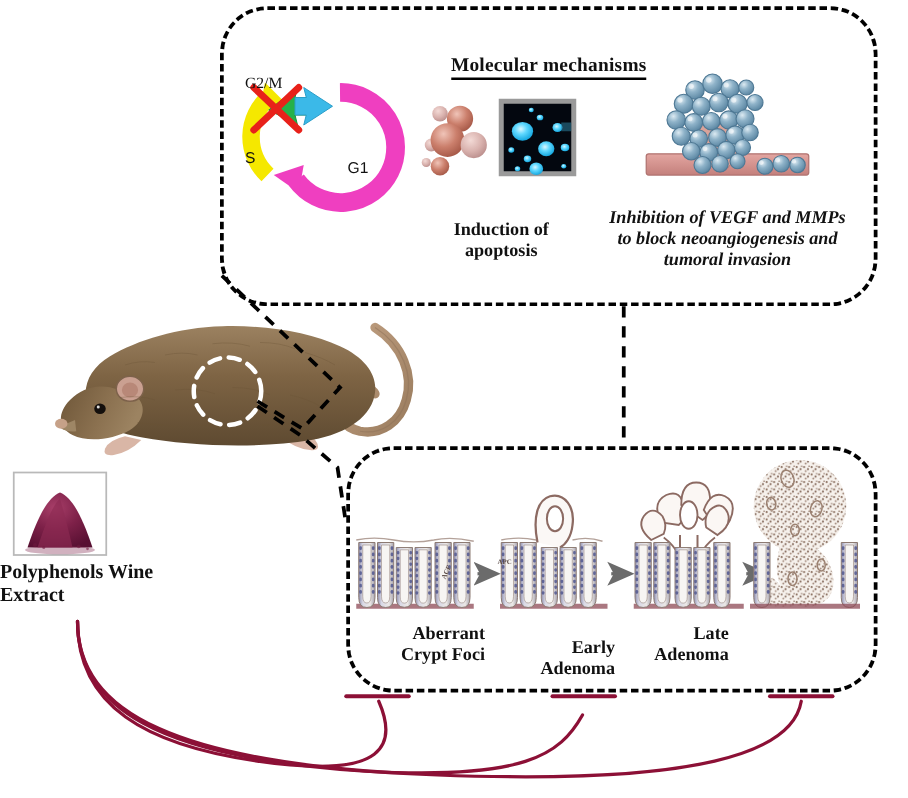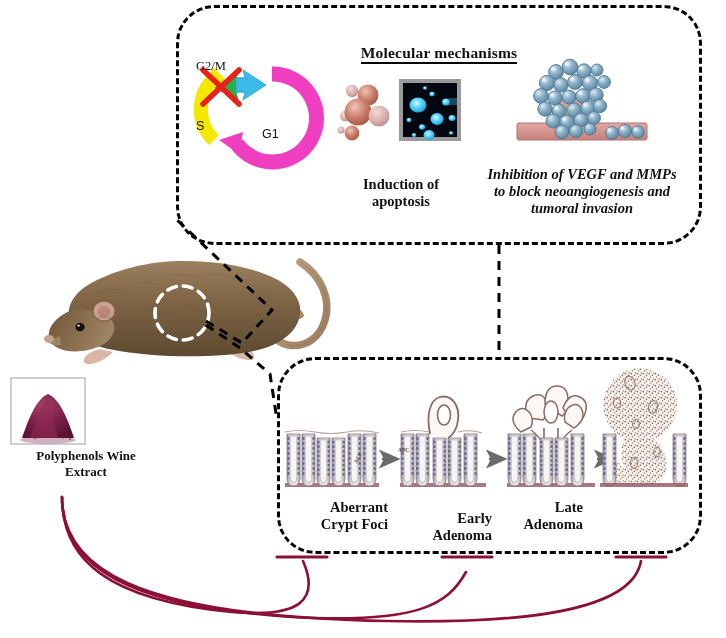--- a/index.html
+++ b/index.html
@@ -25,22 +25,22 @@
   #cap-vegf{left:466px;top:166px;width:232px;font-style:italic;}
 
   
   .prog-cap{position:absolute;text-align:right;font-weight:bold;font-size:14.5px;line-height:1.16;}
   #cap-acf{left:282px;top:499px;width:106px;}
   #cap-early{left:396px;top:499px;width:96px;margin-top:11px;}
   #cap-late{left:495px;top:499px;width:88px;}
   #cap-adeno{left:575px;top:506px;width:140px;}
 
   
-  #cap-poly{position:absolute;left:0px;top:448px;width:172px;text-align:center;
-    font-weight:bold;font-size:13px;line-height:1.2;}
+  #cap-poly{position:absolute;left:0px;top:448px;width:172px;text-align:left;
+    font-weight:bold;font-size:16px;line-height:1.2;}
 
   
   .micro{position:absolute;font-size:5.5px;font-family:"Liberation Serif",serif;
          color:#5a4a45;font-weight:bold;}
   #micro-acf{left:352px;top:455px;transform:rotate(-65deg);}
   #micro-apc{left:398px;top:447px;}
 </style>
 </head>
 <body>
 
@@ -423,15 +423,15 @@
   <div class="prog-cap" id="cap-early">Early<br>Adenoma</div>
   <div class="prog-cap" id="cap-late">Late<br>Adenoma</div>
 
   <div class="micro" id="micro-acf">ACF</div>
   <div class="micro" id="micro-apc">APC</div>
 
   <div id="cap-poly">Polyphenols Wine<br>Extract</div>
 
   <div style="position:absolute;left:196px;top:42px;font-size:12.5px;font-family:Liberation Serif, serif;margin-top:17px;">G2/M</div>
   <div style="position:absolute;left:196px;top:119px;font-size:12.5px;font-family:'Liberation Sans',sans-serif;">S</div>
-  <div style="position:absolute;left:262px;top:127px;font-size:12.5px;font-family:'Liberation Sans',sans-serif;">G1</div>
+  <div style="position:absolute;left:278px;top:127px;font-size:12.5px;font-family:'Liberation Sans',sans-serif;">G1</div>
 
 </div>
 
 </body></html>

